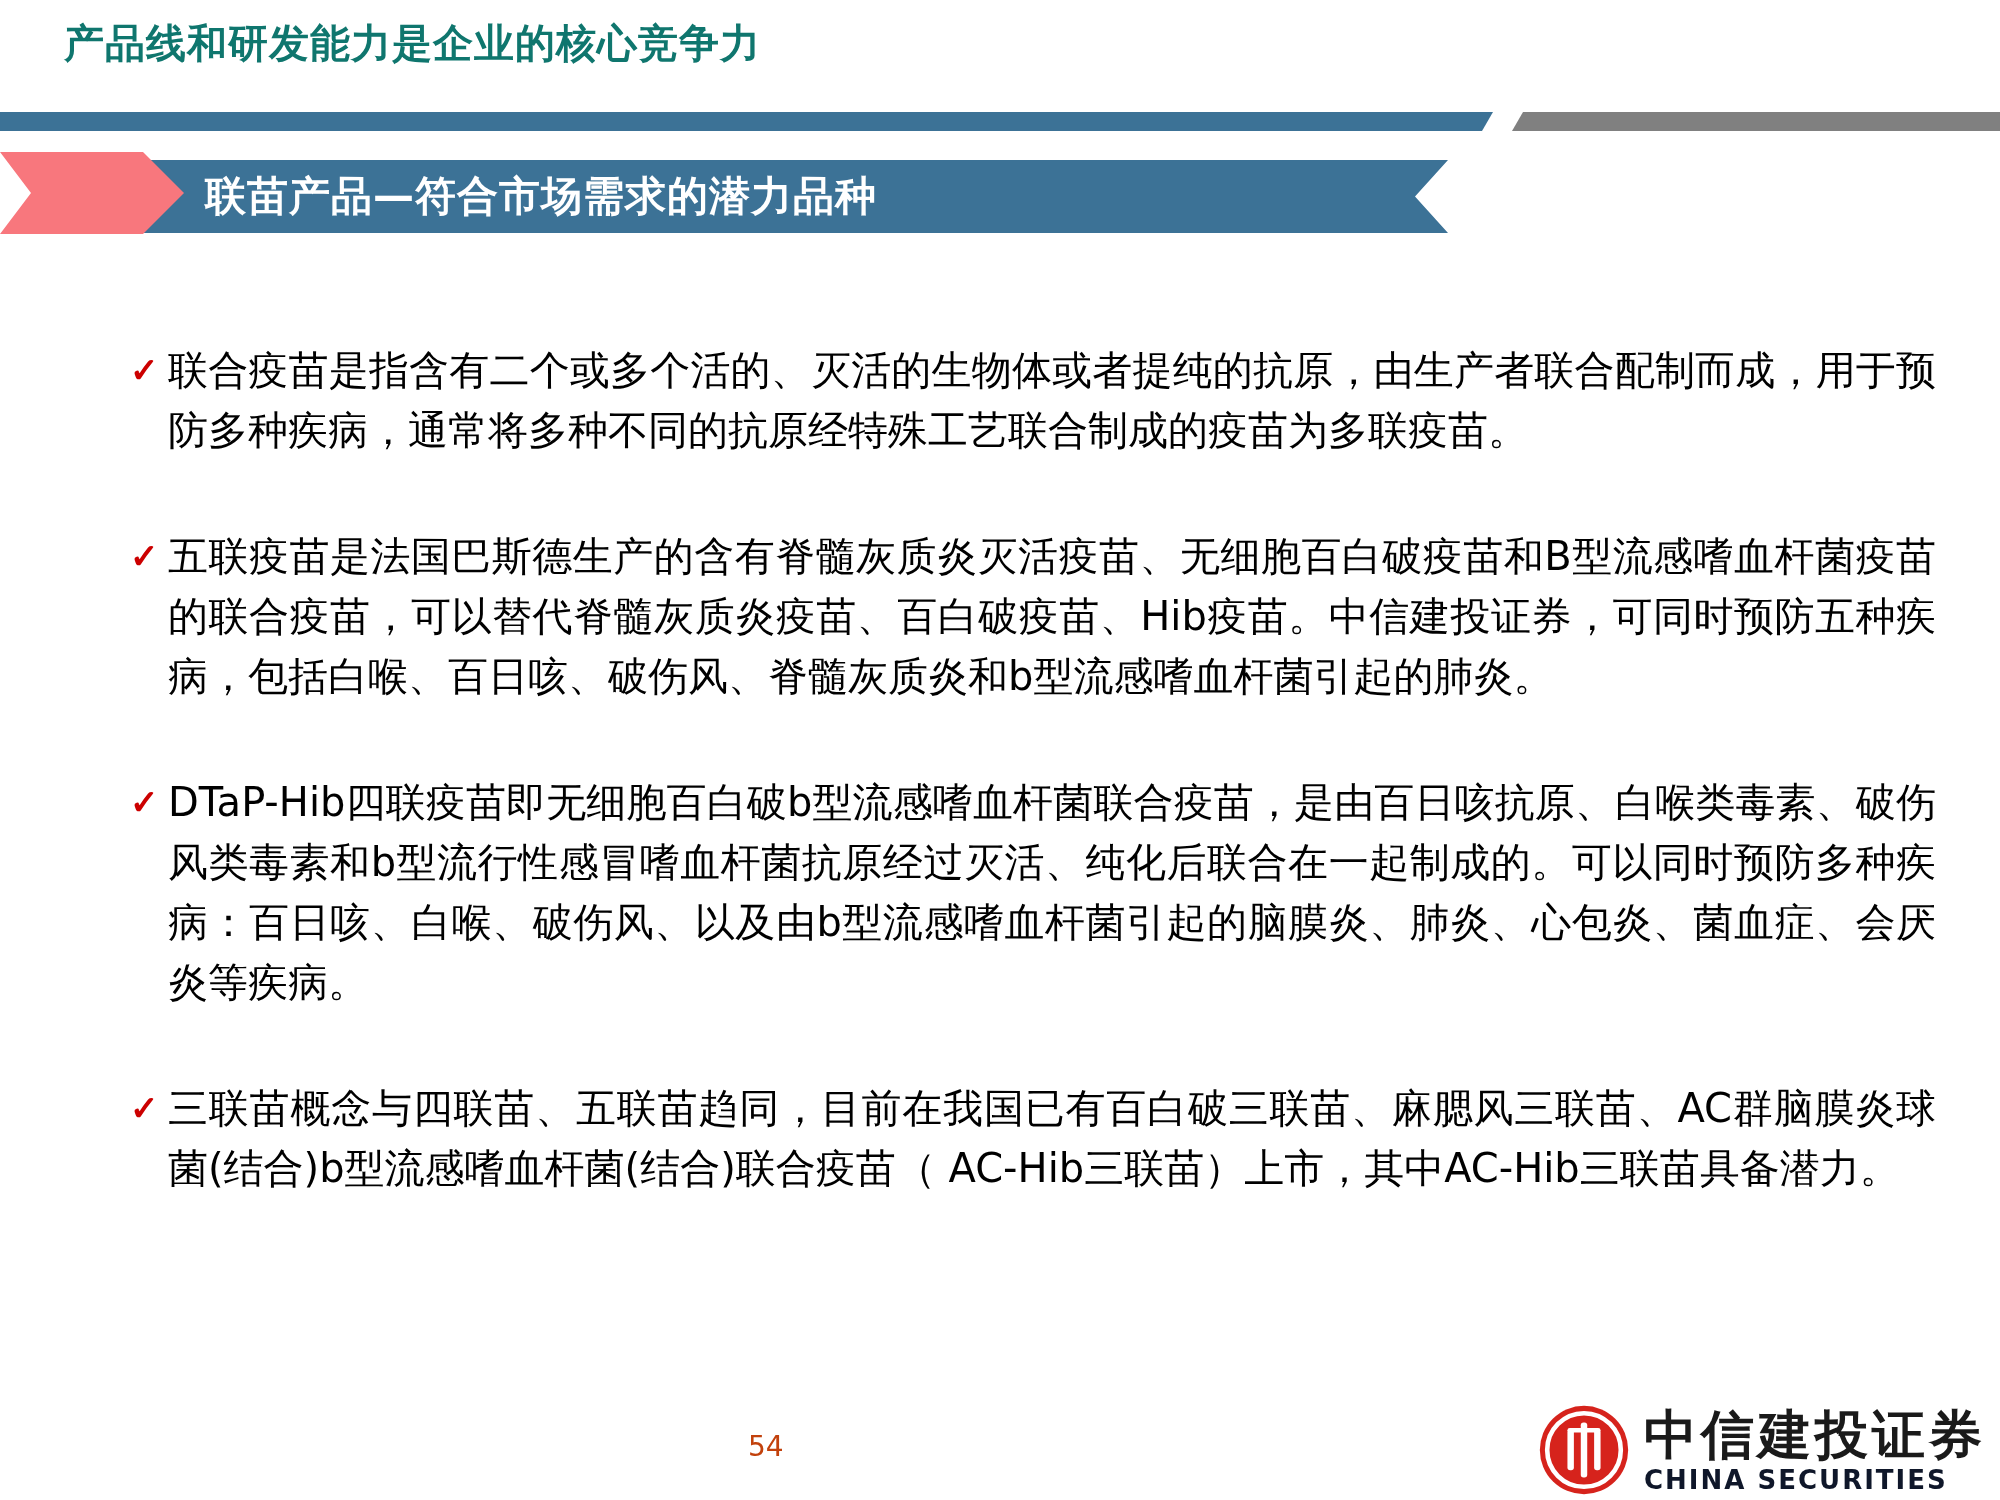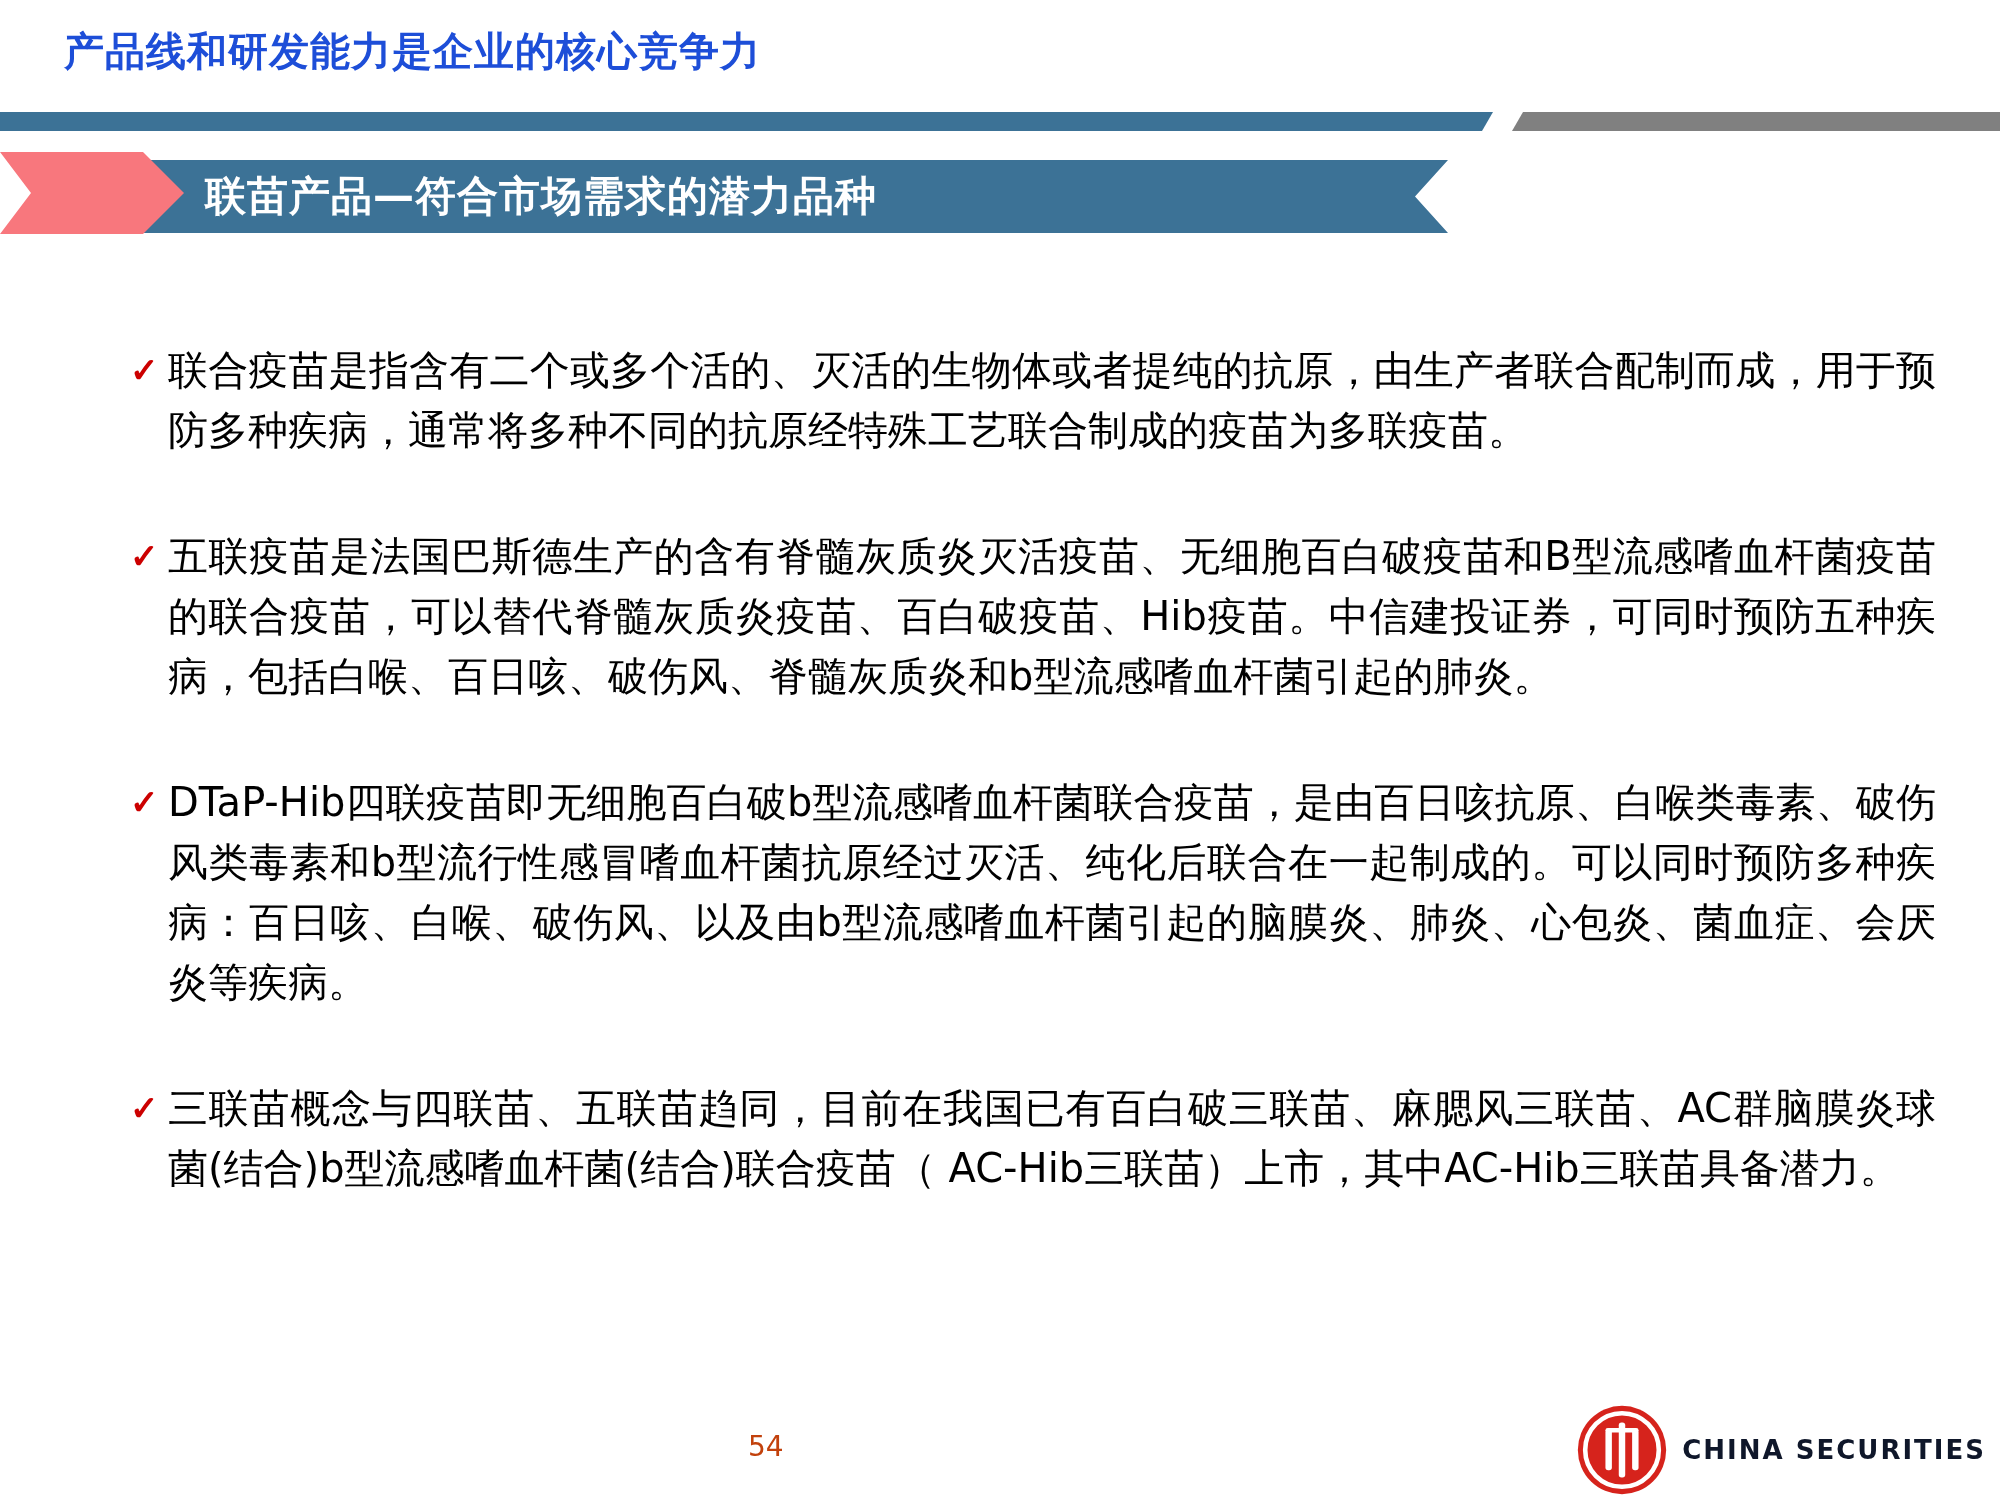--- a/index.html
+++ b/index.html
@@ -4,22 +4,22 @@
 <style>
   html,body{margin:0;padding:0;}
   body{
     width:2000px;height:1500px;
     background:#ffffff;
     font-family:"DejaVu Sans","Liberation Sans",sans-serif;
     position:relative;overflow:hidden;
   }
   
   .slide-title{
-    position:absolute;left:64px;top:24px;
-    font-size:40px;font-weight:bold;color:#1d4ed8;
+    position:absolute;left:64px;top:16px;
+    font-size:40px;font-weight:bold;color:#0f766e;
     letter-spacing:1px;white-space:nowrap;
   }
   .bar-blue{
     position:absolute;left:0;top:112px;height:19px;width:1493px;
     background:#3c7296;
     clip-path:polygon(0 0,100% 0,calc(100% - 11px) 100%,0 100%);
   }
   .bar-gray{
     position:absolute;left:1512px;top:112px;height:19px;width:488px;
     background:#808080;
@@ -118,15 +118,16 @@
 <div class="company-logo">
   <svg class="emblem" viewBox="0 0 100 100" aria-hidden="true">
     <circle cx="50" cy="50" r="48" fill="#d6231c"></circle>
     <circle cx="50" cy="50" r="40" fill="none" stroke="#ffffff" stroke-width="5"></circle>
     <rect x="32" y="28" width="7" height="44" rx="3" fill="#ffffff"></rect>
     <rect x="46.5" y="20" width="7" height="60" rx="3" fill="#ffffff"></rect>
     <rect x="61" y="28" width="7" height="44" rx="3" fill="#ffffff"></rect>
     <rect x="32" y="26" width="36" height="5" rx="2.5" fill="#ffffff"></rect>
   </svg>
   <div class="logo-text">
+    <span class="logo-cn">中信建投证券</span>
     <span class="logo-en">CHINA SECURITIES</span>
   </div>
 </div>
 
 </body></html>

